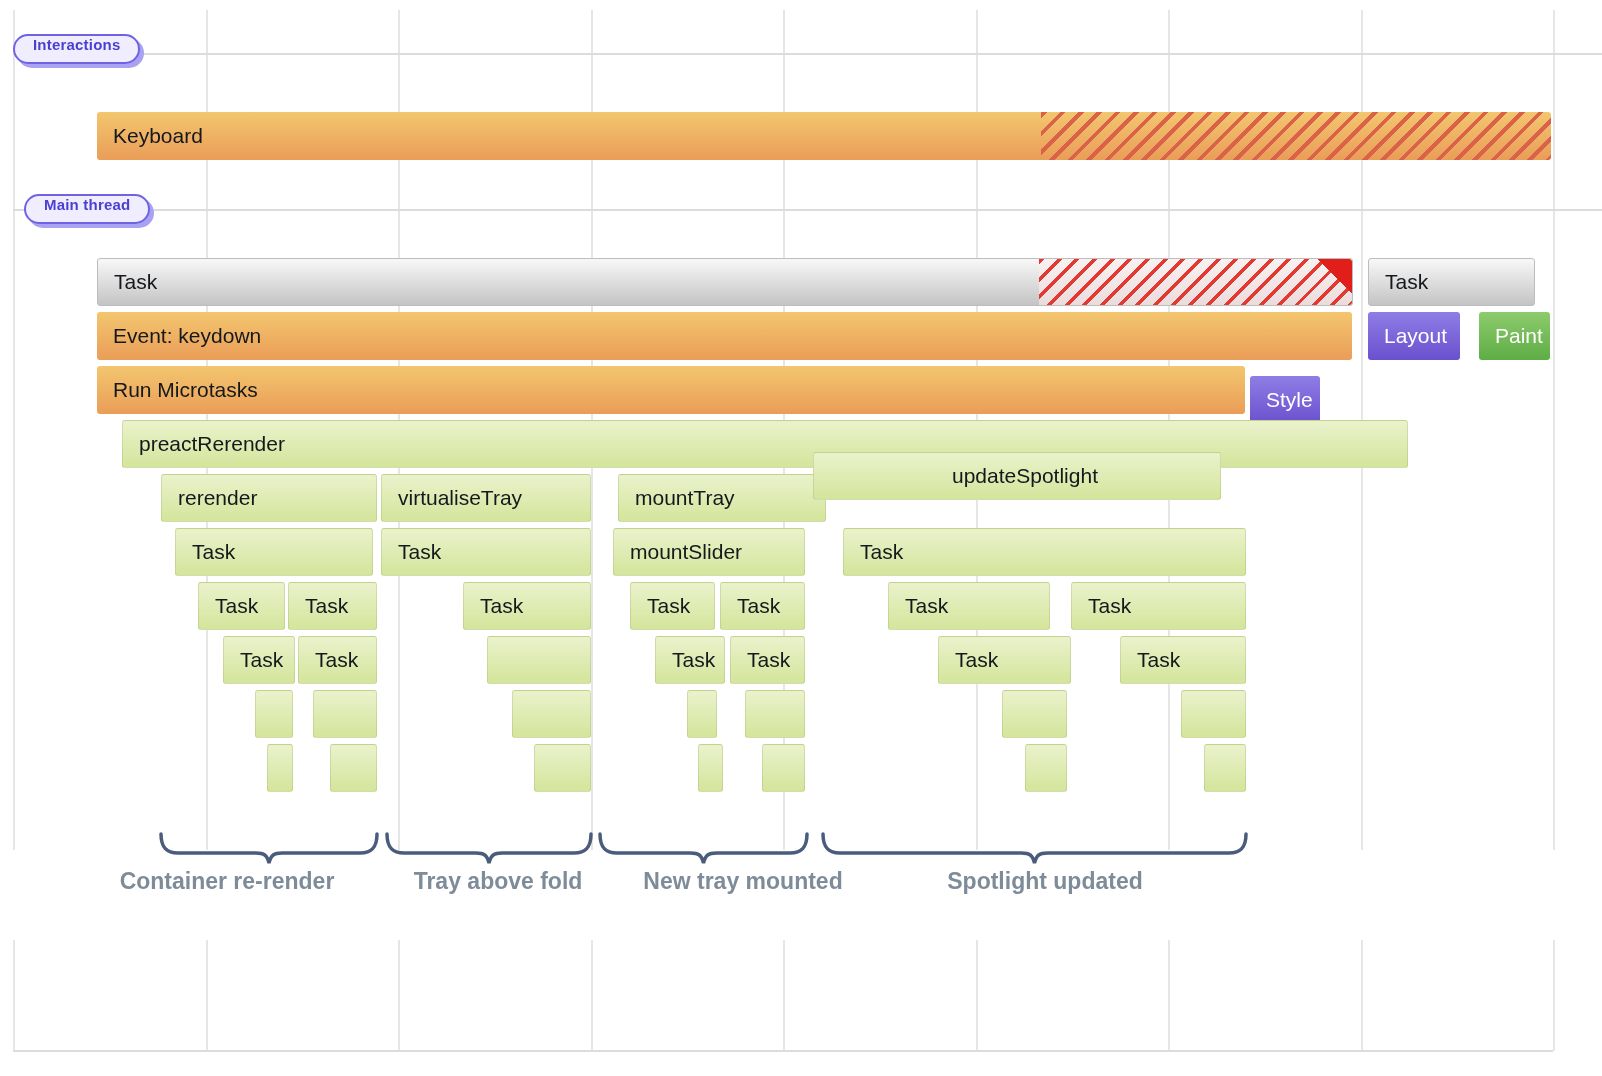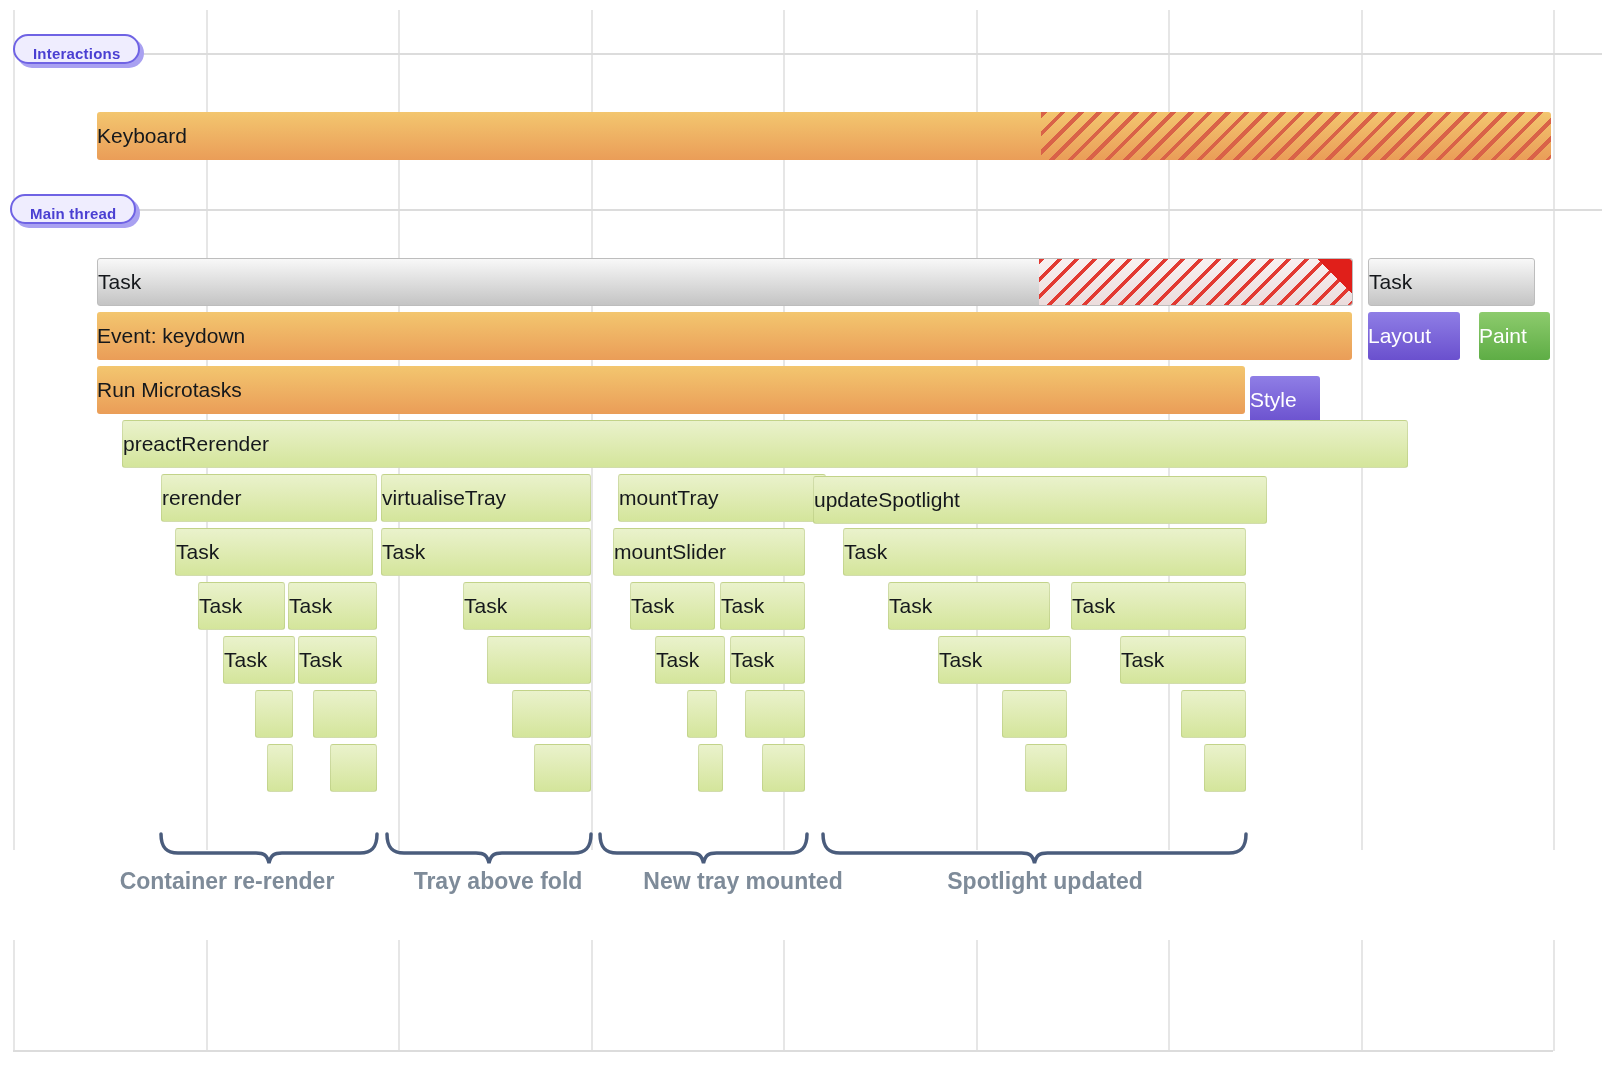--- a/index.html
+++ b/index.html
@@ -10,36 +10,37 @@
     overflow:hidden;
     font-family:"Liberation Sans","DejaVu Sans",sans-serif;
   }
   
   .vline{position:absolute;width:2px;background:var(--grid-line);z-index:0;}
   .hline{position:absolute;height:2px;background:var(--grid-line-strong);z-index:0;}
   
   .pill{
     position:absolute;z-index:5;
     height:26px;padding:0 18px;
-    display:flex;align-items:flex-end;justify-content:center;
+    display:flex;align-items:flex-start;justify-content:center;
     background:var(--pill-bg);
     border:2px solid var(--pill-border);
     border-radius:16px;
     box-shadow:4px 4px 0 var(--pill-shadow);
     color:var(--pill-text);
     font-size:15px;font-weight:700;letter-spacing:.2px;
     cursor:pointer;white-space:nowrap;
   }
   
   .bar{
     position:absolute;z-index:2;
     height:48px;border-radius:3px;
     box-sizing:border-box;
     font-size:21px;line-height:47px;
     color:var(--bar-text);
+    padding-left:16px;
     white-space:nowrap;overflow:hidden;
   }
   .bar.s-orange{background:linear-gradient(var(--orange-top),var(--orange-bottom));}
   .bar.s-gray{background:linear-gradient(var(--gray-top),var(--gray-bottom));border:1px solid var(--gray-border);line-height:45px;}
   .bar.s-green{background:linear-gradient(var(--green-top),var(--green-bottom));border:1px solid rgba(140,160,80,.25);line-height:45px;}
   .bar.s-purple{background:linear-gradient(var(--purple-top),var(--purple-bottom));color:var(--bar-text-light);}
   .bar.s-paint{background:linear-gradient(var(--paint-top),var(--paint-bottom));color:var(--bar-text-light);}
   
   .hatch{position:absolute;top:0;bottom:0;right:0;border-radius:0 3px 3px 0;pointer-events:none;}
   .hatch.h-orange{
@@ -90,37 +91,37 @@
     </div>
 
   <div class="pill" style="left:13px;top:34px;">
     <span>Interactions</span>
   </div>
 
   <div id="interactions-track">
       <div class="bar s-orange" style="left: 97px; top: 112px; width: 1454px;"><span>Keyboard</span><div class="hatch h-orange" style="left: 944px;"></div></div>
     </div>
 
-  <div class="pill" style="left:10px;top:194px;">
+  <div class="pill" style="left:24px;top:194px;">
     <span>Main thread</span>
   </div>
 
   <div id="main-thread-track">
       <div class="bar s-gray" style="left: 97px; top: 258px; width: 1256px;"><span>Task</span><div class="hatch h-red" style="left: 941px;"></div></div>
       <div class="bar s-gray" style="left: 1368px; top: 258px; width: 167px;"><span>Task</span></div>
       <div class="bar s-orange" style="left: 97px; top: 312px; width: 1255px;"><span>Event: keydown</span></div>
       <div class="bar s-purple" style="left: 1368px; top: 312px; width: 92px;"><span>Layout</span></div>
       <div class="bar s-paint" style="left: 1464px; top: 312px; width: 71px; margin-left: 15px;"><span>Paint</span></div>
       <div class="bar s-orange" style="left: 97px; top: 366px; width: 1148px;"><span>Run Microtasks</span></div>
       <div class="bar s-purple" style="left: 1250px; top: 376px; width: 70px;"><span>Style</span></div>
       <div class="bar s-green" style="left: 122px; top: 420px; width: 1286px;"><span>preactRerender</span></div>
       <div class="bar s-green" style="left: 161px; top: 474px; width: 216px;"><span>rerender</span></div>
       <div class="bar s-green" style="left: 381px; top: 474px; width: 210px;"><span>virtualiseTray</span></div>
       <div class="bar s-green" style="left: 618px; top: 474px; width: 208px;"><span>mountTray</span></div>
-      <div class="bar s-green" style="left: 813px; top: 476px; width: 454px;"><span>updateSpotlight</span></div>
+      <div class="bar s-green" style="left: 813px; top: 452px; width: 408px; text-align: center;"><span>updateSpotlight</span></div>
       <div class="bar s-green" style="left: 175px; top: 528px; width: 198px;"><span>Task</span></div>
       <div class="bar s-green" style="left: 381px; top: 528px; width: 210px;"><span>Task</span></div>
       <div class="bar s-green" style="left: 613px; top: 528px; width: 192px;"><span>mountSlider</span></div>
       <div class="bar s-green" style="left: 843px; top: 528px; width: 403px;"><span>Task</span></div>
       <div class="bar s-green" style="left: 198px; top: 582px; width: 87px;"><span>Task</span></div>
       <div class="bar s-green" style="left: 288px; top: 582px; width: 89px;"><span>Task</span></div>
       <div class="bar s-green" style="left: 463px; top: 582px; width: 128px;"><span>Task</span></div>
       <div class="bar s-green" style="left: 630px; top: 582px; width: 85px;"><span>Task</span></div>
       <div class="bar s-green" style="left: 720px; top: 582px; width: 85px;"><span>Task</span></div>
       <div class="bar s-green" style="left: 888px; top: 582px; width: 162px;"><span>Task</span></div>

